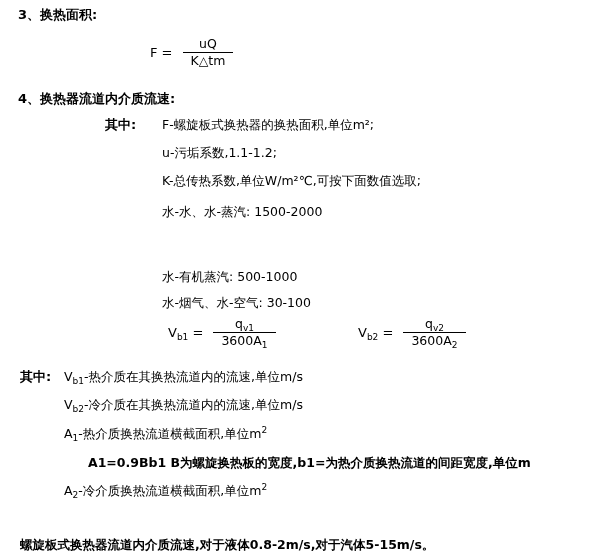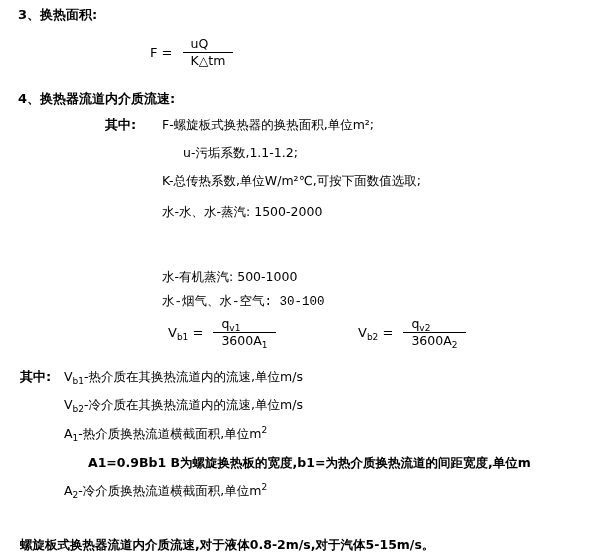--- a/index.html
+++ b/index.html
@@ -27,21 +27,21 @@
     white-space: nowrap;
     line-height: 1.1;
   }
   .bold {
     font-weight: bold;
   }
   
   .frac {
     display: inline-block;
     vertical-align: middle;
-    text-align: left;
+    text-align: center;
     position: relative;
     top: -1px;
   }
   .frac .num {
     display: block;
     padding: 0 8px 1px 8px;
     border-bottom: 1.4px solid #000;
     font-size: 12.5px;
   }
   .frac .den {
@@ -81,25 +81,25 @@
       <span class="num">uQ</span>
       <span class="den">K△tm</span>
     </span>
   </div>
 
   <div class="line bold" style="left:18px; top:92px; font-size:13px;">4、换热器流道内介质流速:</div>
 
   <div class="line bold" style="left:105px; top:118px; font-size:13px;">其中:</div>
 
   <div class="line" style="left:162px; top:118px; font-size:12.5px;">F-螺旋板式换热器的换热面积,单位m²;</div>
-  <div class="line" style="left:162px; top:146px; font-size:12.5px;margin-left:21px;">u-污垢系数,1.1-1.2;</div>
+  <div class="line" style="left:162px; top:146px; font-size:12.5px;">u-污垢系数,1.1-1.2;</div>
   <div class="line" style="left:162px; top:174px; font-size:12.5px;">K-总传热系数,单位W/m²℃,可按下面数值选取;</div>
   <div class="line" style="left:162px; top:205px; font-size:12.5px;">水-水、水-蒸汽: 1500-2000</div>
   <div class="line" style="left:162px; top:270px; font-size:12.5px;">水-有机蒸汽: 500-1000</div>
-  <div class="line" style="left:162px; top:296px; font-size:12.5px;font-family:Liberation Mono, monospace;">水-烟气、水-空气: 30-100</div>
+  <div class="line" style="left:162px; top:296px; font-size:12.5px;">水-烟气、水-空气: 30-100</div>
 
   <div class="line" style="left:168px; top:318px;">
     <span class="lhs"><span>V</span><sub>b1</sub> <span>=</span></span>
     <span class="frac">
       <span class="num"><span>q</span><sub>v1</sub></span>
       <span class="den"><span>3600A</span><sub>1</sub></span>
     </span>
   </div>
 
   <div class="line" style="left:358px; top:318px;">

